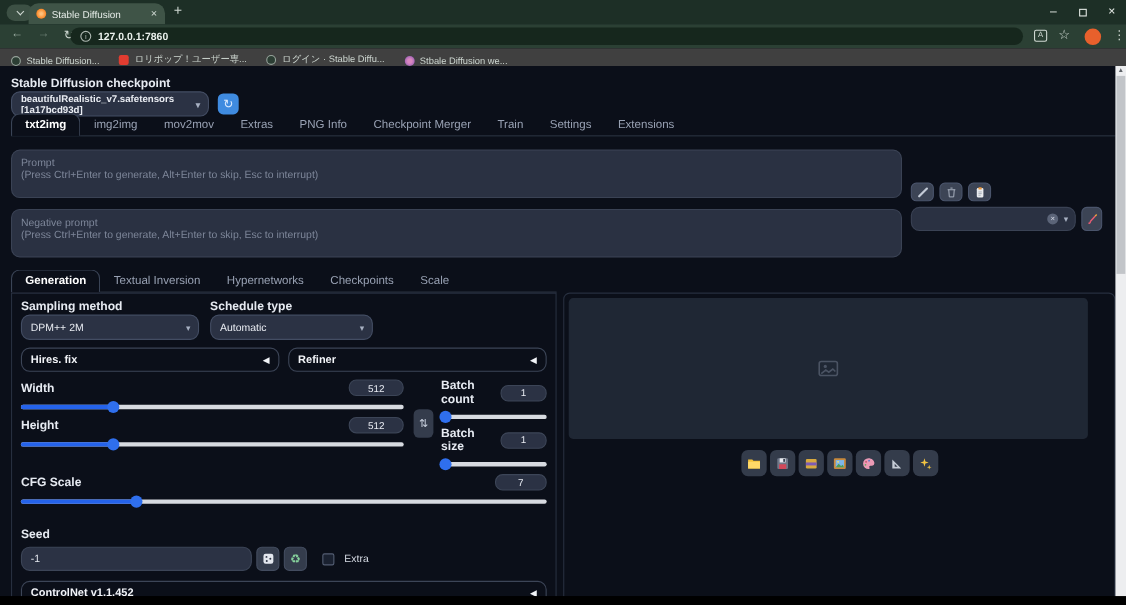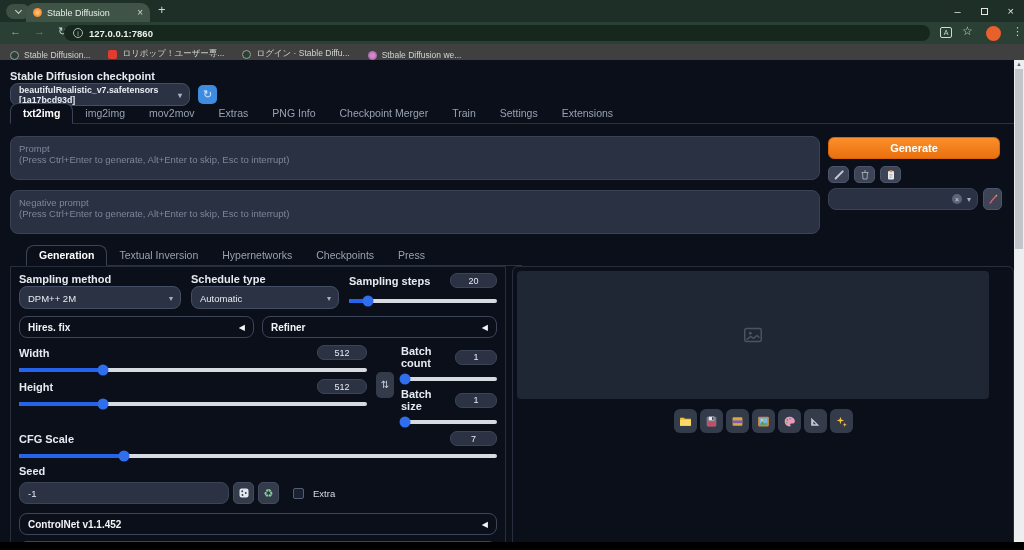--- a/index.html
+++ b/index.html
@@ -85,21 +85,21 @@
       display:flex;align-items:center;justify-content:center;}
   .styles-box{position:absolute;left:828px;top:128px;width:150px;height:22px;background:#2a3142;
       border:1px solid #3a4254;border-radius:8px;display:flex;align-items:center;
       justify-content:flex-end;gap:5px;padding:0 6px;}
   .clear-circ{width:10px;height:10px;border-radius:50%;background:#5b6478;color:#d8dde8;
       font-size:7px;display:flex;align-items:center;justify-content:center;}
   .styles-caret{font-size:8px;color:#a7b0c2;}
   .edit-styles{position:absolute;left:983px;top:128px;width:19px;height:22px;border-radius:5px;
       background:#3c4455;border:1px solid #4a546b;display:flex;align-items:center;justify-content:center;}
 
-  .gen-tabs{position:absolute;left:26px;top:184px;width:496px;height:22px;}
+  .gen-tabs{position:absolute;left:10px;top:184px;width:496px;height:22px;}
 
   .left-panel{position:absolute;left:10px;top:206px;width:496px;height:284px;
       border:1px solid #272f3f;border-radius:0 0 6px 6px;padding:6px 8px;overflow:hidden;}
   .right-panel{position:absolute;left:512px;top:206px;width:502px;height:284px;
       border:1px solid #272f3f;border-radius:6px;padding:4px;overflow:hidden;}
 
   .rowA{display:flex;gap:10px;}
   .colA{display:flex;flex-direction:column;gap:1px;}
   .slider{position:relative;height:4px;border-radius:2px;background:#d7dae0;margin-top:8px;}
   .slider .fill{position:absolute;left:0;top:0;height:100%;background:#2563eb;border-radius:2px;}
@@ -209,21 +209,20 @@
       <span class="tab">Train</span>
       <span class="tab">Settings</span>
       <span class="tab">Extensions</span>
     </div>
 
     <textarea class="prompt" style="top: 76px;" placeholder="Prompt
 (Press Ctrl+Enter to generate, Alt+Enter to skip, Esc to interrupt)"></textarea>
     <textarea class="prompt" style="top: 130px;" placeholder="Negative prompt
 (Press Ctrl+Enter to generate, Alt+Enter to skip, Esc to interrupt)"></textarea>
 
-    <div class="generate-btn">Generate</div>
 
     <div class="mini-row">
       <span class="mini-btn">
         <span class="diag-line"></span>
       </span>
       <span class="mini-btn">
         <svg width="12" height="12" viewBox="0 0 24 24">
           <path d="M5 7h14M10 4h4M7 7l1 13h8l1-13" stroke="#a9b1bf" fill="none" stroke-width="1.8"></path>
         </svg>
       </span>
@@ -246,49 +245,39 @@
         <path d="M8 17L17 7" stroke="#e85d75" stroke-width="2.6"></path>
         <path d="M17 7l3-3" stroke="#f3a33c" stroke-width="2.6"></path>
       </svg>
     </div>
 
     <div class="tabbar gen-tabs">
       <span class="tab active">Generation</span>
       <span class="tab">Textual Inversion</span>
       <span class="tab">Hypernetworks</span>
       <span class="tab">Checkpoints</span>
-      <span class="tab">Press</span>
+      <span class="tab">Scale</span>
     </div>
 
     <div class="left-panel">
       <div class="rowA">
         <div class="colA" style="width:162px;">
           <span class="lbl">Sampling method</span>
           <div class="dd">
             <span>DPM++ 2M</span>
             <span class="caret">▾</span>
           </div>
         </div>
         <div class="colA" style="width:148px;">
           <span class="lbl">Schedule type</span>
           <div class="dd">
             <span>Automatic</span>
             <span class="caret">▾</span>
           </div>
         </div>
-        <div style="flex:1;">
-          <div class="lrow">
-            <span class="lbl">Sampling steps</span>
-            <input class="num" value="20" style="">
-          </div>
-          <div class="slider" style="margin-top:11px;">
-            <span class="fill" style="width:13%;"></span>
-              <span class="thumb" style="left:13%;"></span>
-          </div>
-        </div>
       </div>
 
       <div class="rowB">
         <div class="acc">
           <span>Hires. fix</span>
           <span class="arrow">◀</span>
         </div>
         <div class="acc">
           <span>Refiner</span>
           <span class="arrow">◀</span>
@@ -339,21 +328,21 @@
         <div class="lrow">
           <span class="lbl">CFG Scale</span>
           <input class="num" value="7" style="">
         </div>
         <div class="slider">
           <span class="fill" style="width:22%;"></span>
             <span class="thumb" style="left:22%;"></span>
         </div>
       </div>
 
-      <div style="margin-top:3px;">
+      <div style="margin-top:18px;">
         <span class="lbl">Seed</span>
         <div class="seed-row">
           <input class="seed-input" value="-1" style="">
           <span class="sq-btn">
             <svg width="12" height="12" viewBox="0 0 24 24">
               <rect x="3" y="3" width="18" height="18" rx="4" fill="#e3e7ee"></rect>
               <circle cx="8.5" cy="8.5" r="1.8" fill="#2f3646"></circle>
               <circle cx="15.5" cy="12" r="1.8" fill="#2f3646"></circle>
               <circle cx="9" cy="16" r="1.8" fill="#2f3646"></circle>
             </svg>

